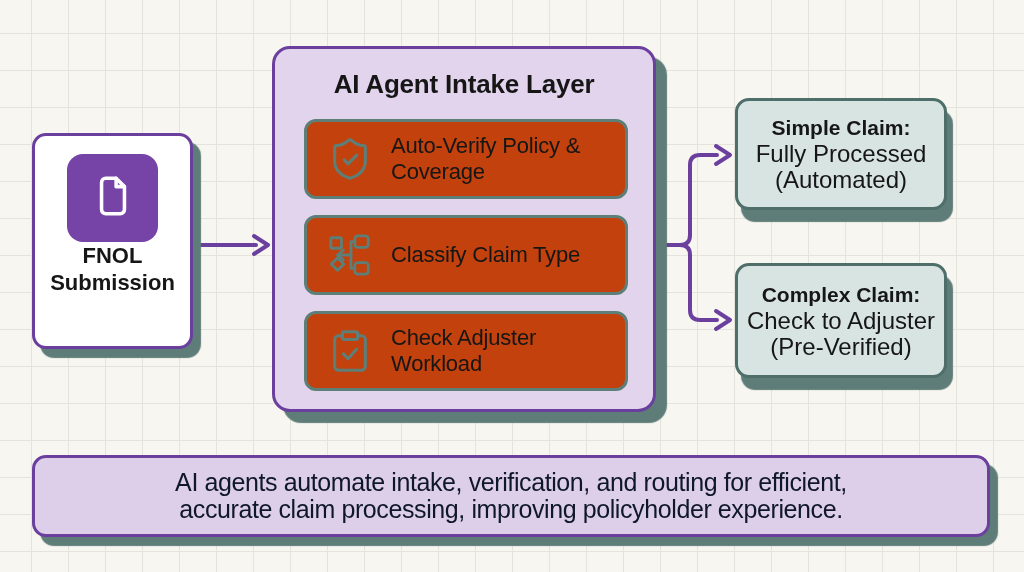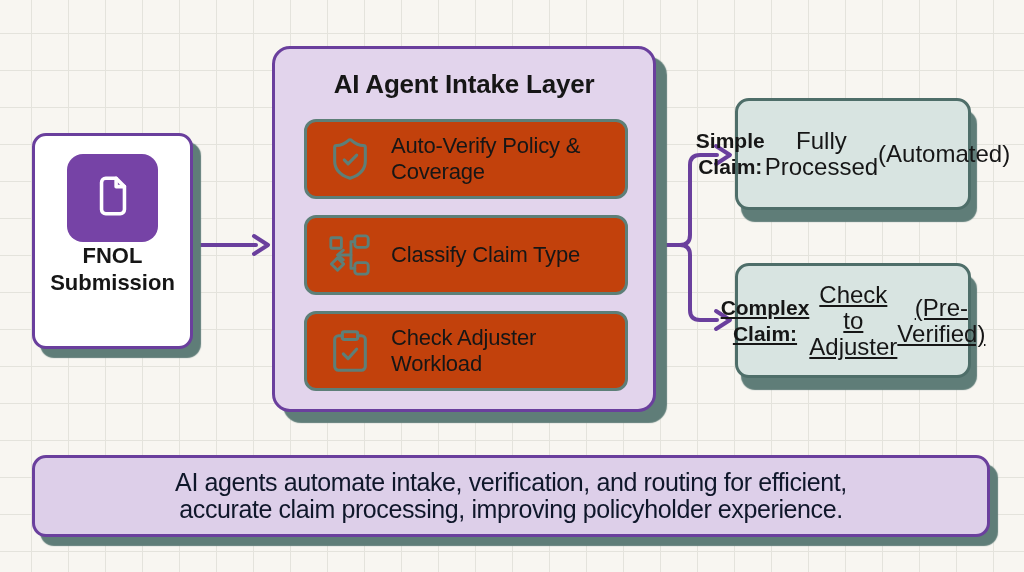--- a/index.html
+++ b/index.html
@@ -47,28 +47,28 @@
     position: absolute; left: 29px; width: 324px; height: 80px;
     background: #c2410c; border: 3px solid #5d7f78; border-radius: 12px;
     display: flex; align-items: center; padding-left: 20px; gap: 18px;
   }
   .step-1 { top: 70px; } .step-2 { top: 166px; } .step-3 { top: 262px; }
   .step-label { font-size: 22px; line-height: 26px; width: 240px; letter-spacing: -0.2px; }
   .step-icon { flex: 0 0 46px; height: 52px; display: flex; align-items: center; }
 
   
   .outcome-box {
-    position: absolute; left: 735px; width: 236px;
+    position: absolute; left: 735px; width: 212px;
     background: #d8e4e1; border: 3px solid #4e6e69; border-radius: 14px;
     box-shadow: 6px 12px 1px #5f7d78;
-    display: flex; flex-direction: row; align-items: center; justify-content: center;
+    display: flex; flex-direction: column; align-items: center; justify-content: center;
     text-align: center; line-height: 26px;
   }
   .outcome-simple  { top: 98px;  height: 112px; }
-  .outcome-complex { top: 263px; height: 115px; text-decoration: underline; }
+  .outcome-complex { top: 263px; height: 115px; }
   .outcome-box .title { font-weight: bold; font-size: 21px; }
   .outcome-box .line  { font-size: 24px; }
 
   
   .footer-banner {
     position: absolute; left: 32px; top: 455px; width: 958px; height: 82px;
     background: #ddcfe9; border: 3px solid #6a3f9d; border-radius: 14px;
     display: flex; flex-direction: column; align-items: center; justify-content: center;
     text-align: center; line-height: 27px; font-size: 25px; letter-spacing: -0.4px;
     color: #0f172a;

